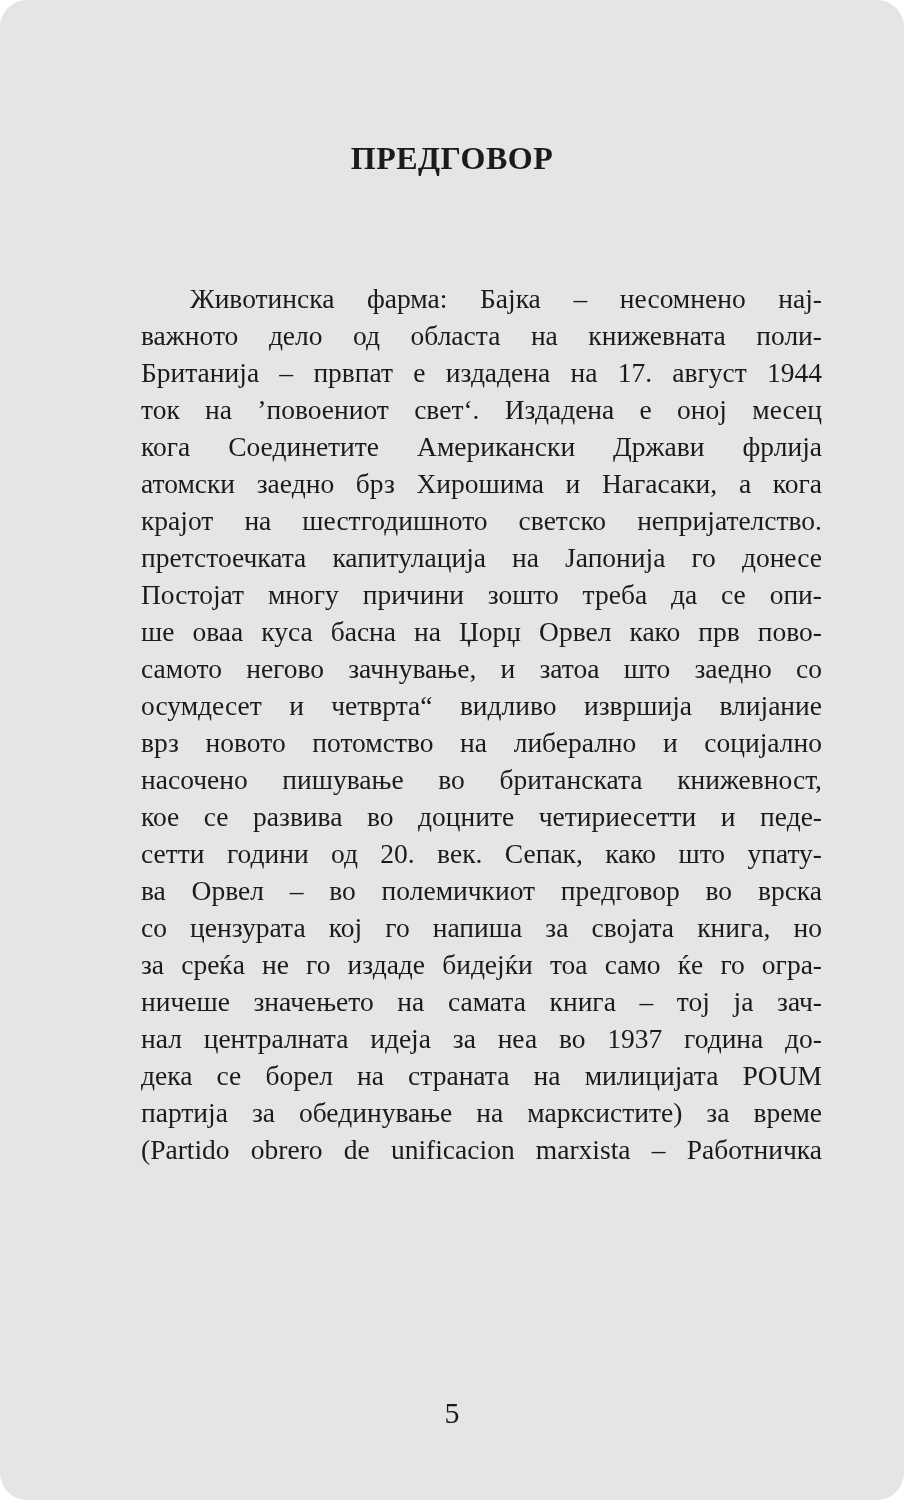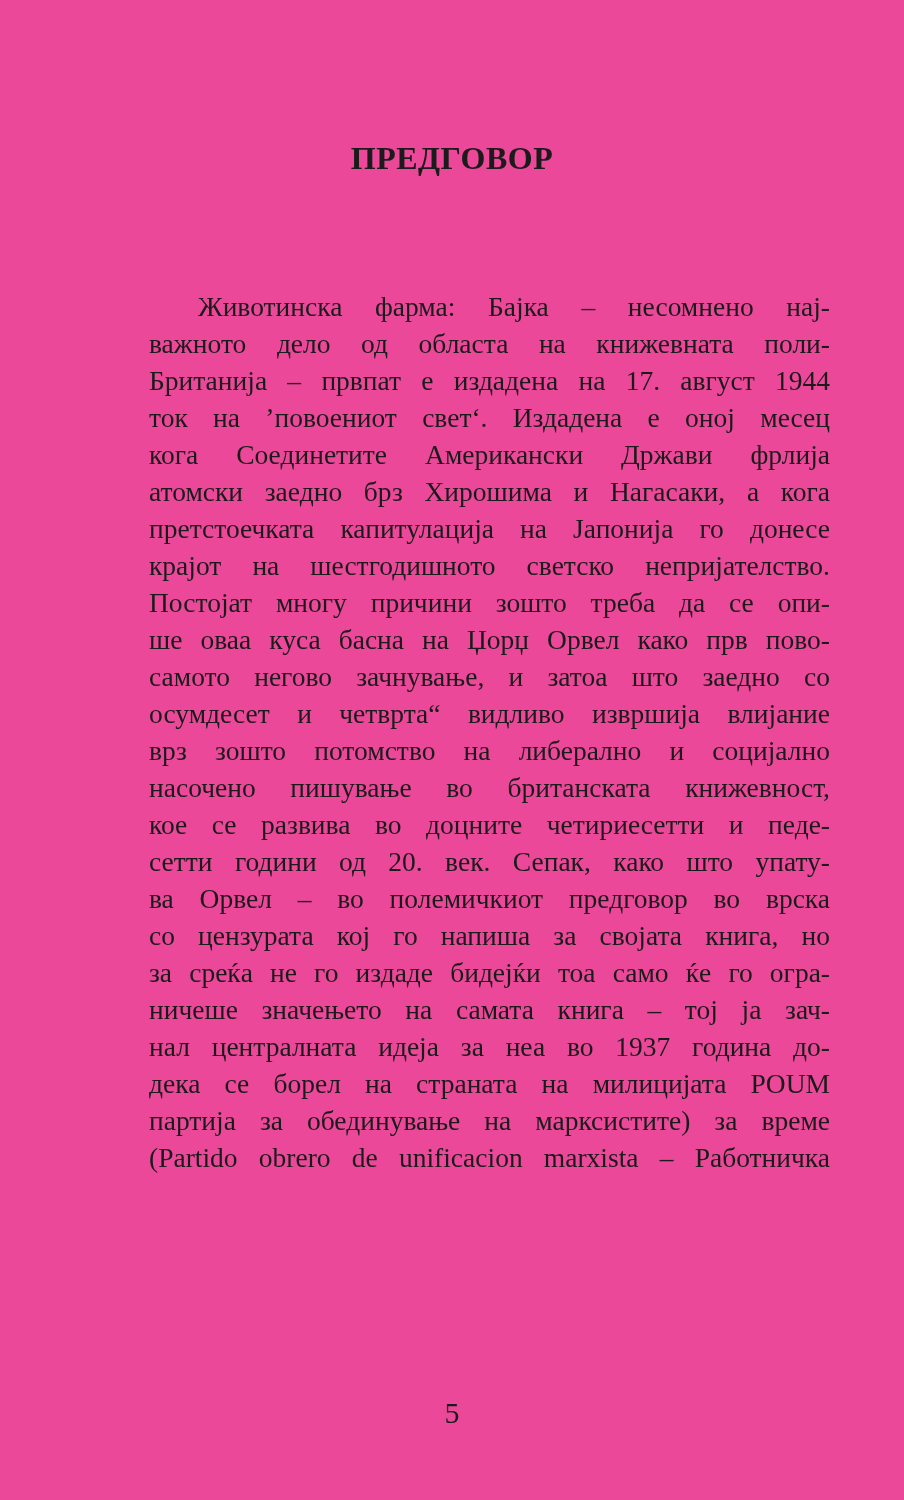--- a/index.html
+++ b/index.html
@@ -4,44 +4,45 @@
 <style>
   html, body {
     margin: 0;
     padding: 0;
     background: #ffffff;
   }
   .page {
     position: relative;
     width: 904px;
     height: 1500px;
-    background: #ec4899;
+    background: #e5e5e5;
     font-family: "Liberation Serif", "DejaVu Serif", serif;
     color: #1b1b1b;
     overflow: hidden;
+    border-radius: 27px;
   }
   .title {
     position: absolute;
     top: 140px;
     left: 0;
     width: 100%;
     text-align: center;
     font-size: 32px;
     font-weight: bold;
     letter-spacing: 0.5px;
     margin: 0;
   }
   .para {
     position: absolute;
     top: 272px;
     left: 133px;
     width: 681px;
     font-size: 27.5px;
     line-height: 37px;
-    margin: 16px;
+    margin: 8px;
   }
   .para .line {
     text-align: justify;
     text-align-last: justify;
     -moz-text-align-last: justify;
     height: 37px;
     white-space: nowrap;
   }
   .para .line:first-child {
     text-indent: 49px;
@@ -62,27 +63,27 @@
 <div class="page">
   <h1 class="title">ПРЕДГОВОР</h1>
 
   <div class="para">
       <div class="line">Животинска фарма: Бајка – несомнено нај-</div>
       <div class="line">важното дело од областа на книжевната поли-</div>
       <div class="line">Британија – првпат е издадена на 17. август 1944</div>
       <div class="line">ток на ’повоениот свет‘. Издадена е оној месец</div>
       <div class="line">кога Соединетите Американски Држави фрлија</div>
       <div class="line">атомски заедно брз Хирошима и Нагасаки, а кога</div>
+      <div class="line">крајот на шестгодишното светско непријателство.</div>
       <div class="line">претстоечката капитулација на Јапонија го донесе</div>
-      <div class="line">крајот на шестгодишното светско непријателство.</div>
       <div class="line">Постојат многу причини зошто треба да се опи-</div>
       <div class="line">ше оваа куса басна на Џорџ Орвел како прв пово-</div>
       <div class="line">самото негово зачнување, и затоа што заедно со</div>
       <div class="line">осумдесет и четврта“ видливо извршија влијание</div>
-      <div class="line">врз зошто потомство на либерално и социјално</div>
+      <div class="line">врз новото потомство на либерално и социјално</div>
       <div class="line">насочено пишување во британската книжевност,</div>
       <div class="line">кое се развива во доцните четириесетти и педе-</div>
       <div class="line">сетти години од 20. век. Сепак, како што упату-</div>
       <div class="line">ва Орвел – во полемичкиот предговор во врска</div>
       <div class="line">со цензурата кој го напиша за својата книга, но</div>
       <div class="line">за среќа не го издаде бидејќи тоа само ќе го огра-</div>
       <div class="line">ничеше значењето на самата книга – тој ја зач-</div>
       <div class="line">нал централната идеја за неа во 1937 година до-</div>
       <div class="line">дека се борел на страната на милицијата POUM</div>
       <div class="line">партија за обединување на марксистите) за време</div>

